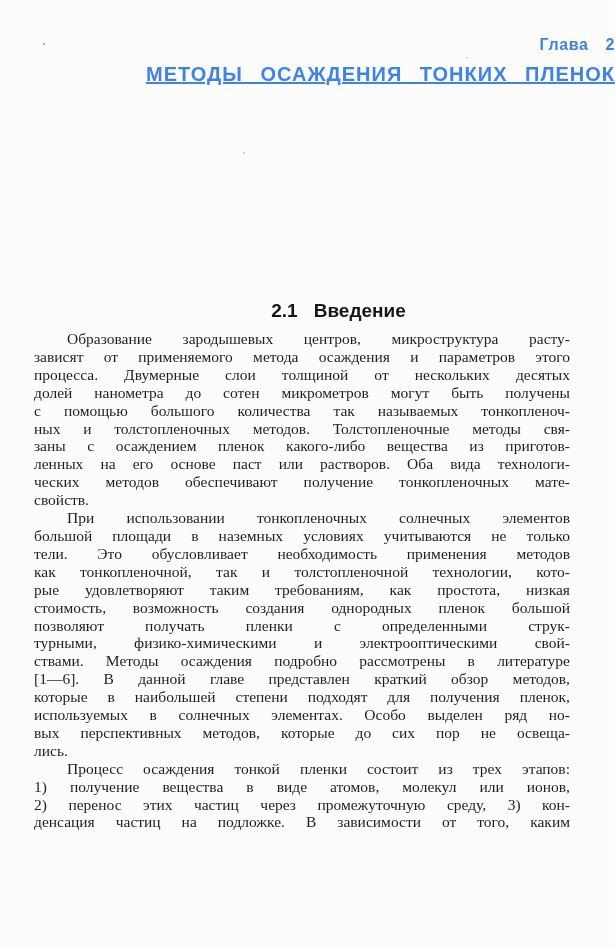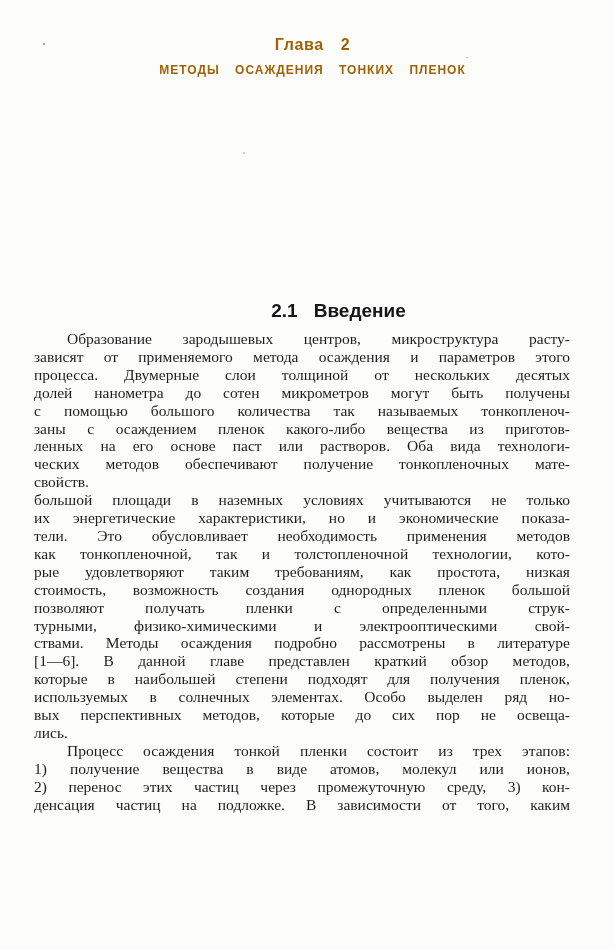--- a/index.html
+++ b/index.html
@@ -17,36 +17,37 @@
   }
 
   
   .chapter-block {
     position: absolute;
     top: 36px;
     left: 0;
     width: 615px;
     box-sizing: border-box;
     padding-left: 10px;
-    text-align: center;
+    text-align: right;
     font-family: "Liberation Sans", sans-serif;
-    color: #a16207;
+    color: #3b82f6;
   }
   .chapter-label {
     font-size: 16px;
     font-weight: bold;
     letter-spacing: 0.6px;
     word-spacing: 12px;
     margin-bottom: 9px;
   }
   .chapter-title {
-    font-size: 12px;
+    font-size: 20px;
     font-weight: bold;
     letter-spacing: 1px;
     word-spacing: 11px;
+    text-decoration: underline;
   }
 
   
   .section-heading {
     position: absolute;
     top: 300px;
     left: 12px;
     width: 615px;
     box-sizing: border-box;
     padding-left: 38px;
@@ -109,28 +110,29 @@
   <span class="section-number">2.1</span><span>Введение</span>
 </h2>
 
 <main class="text-column">
   <div class="para">
       <div class="line indent">Образование зародышевых центров, микроструктура расту-</div>
       <div class="line">зависят от применяемого метода осаждения и параметров этого</div>
       <div class="line">процесса. Двумерные слои толщиной от нескольких десятых</div>
       <div class="line">долей нанометра до сотен микрометров могут быть получены</div>
       <div class="line">с помощью большого количества так называемых тонкопленоч-</div>
+      <div class="line">ных и толстопленочных методов. Толстопленочные методы свя-</div>
       <div class="line">заны с осаждением пленок какого-либо вещества из приготов-</div>
       <div class="line">ленных на его основе паст или растворов. Оба вида технологи-</div>
       <div class="line">ческих методов обеспечивают получение тонкопленочных мате-</div>
       <div class="line flush">свойств.</div>
     </div>
   <div class="para">
+      <div class="line indent">При использовании тонкопленочных солнечных элементов</div>
       <div class="line">большой площади в наземных условиях учитываются не только</div>
-      <div class="line">их энергетические характеристики, но и экономические показа-</div>
       <div class="line">тели. Это обусловливает необходимость применения методов</div>
       <div class="line">как тонкопленочной, так и толстопленочной технологии, кото-</div>
       <div class="line">рые удовлетворяют таким требованиям, как простота, низкая</div>
       <div class="line">стоимость, возможность создания однородных пленок большой</div>
       <div class="line">позволяют получать пленки с определенными струк-</div>
       <div class="line">турными, физико-химическими и электрооптическими свой-</div>
       <div class="line">ствами. Методы осаждения подробно рассмотрены в литературе</div>
       <div class="line">[1—6]. В данной главе представлен краткий обзор методов,</div>
       <div class="line">которые в наибольшей степени подходят для получения пленок,</div>
       <div class="line">используемых в солнечных элементах. Особо выделен ряд но-</div>

